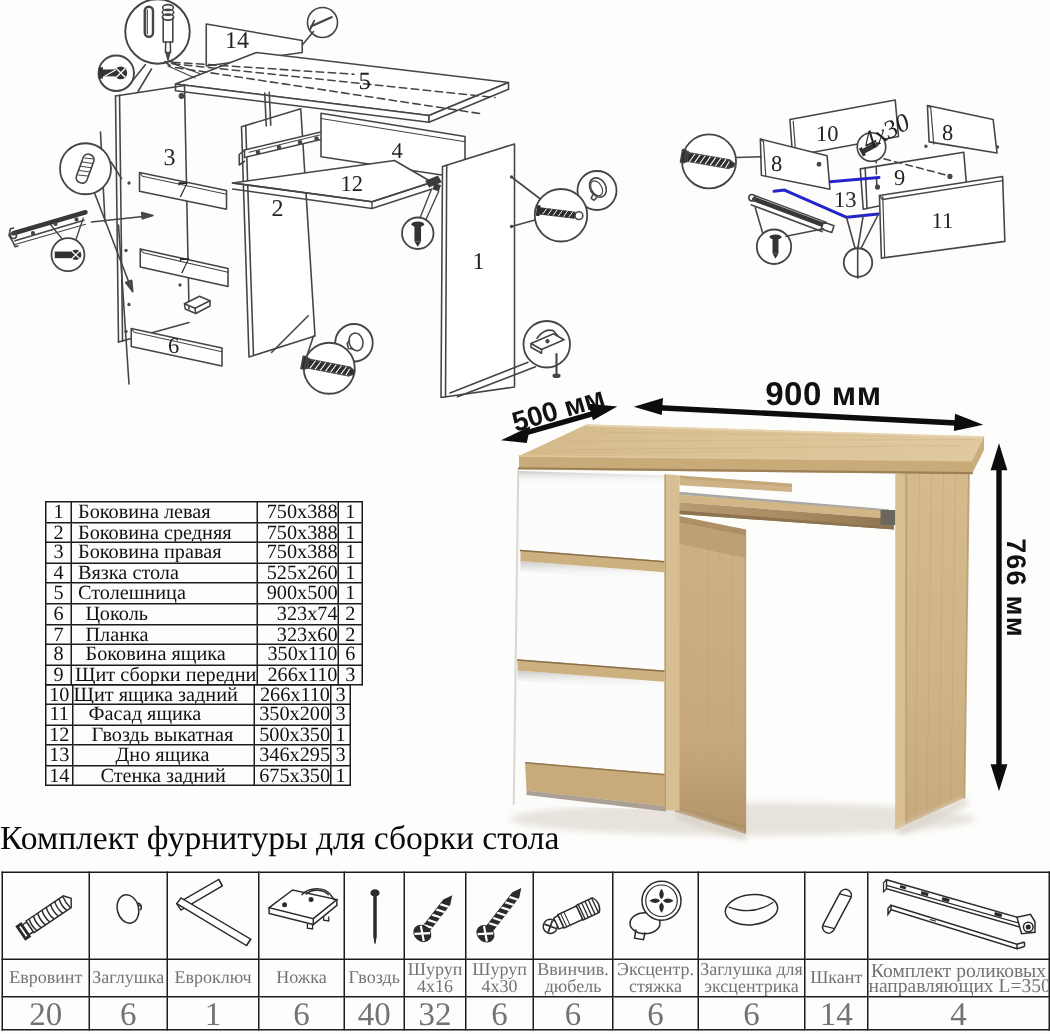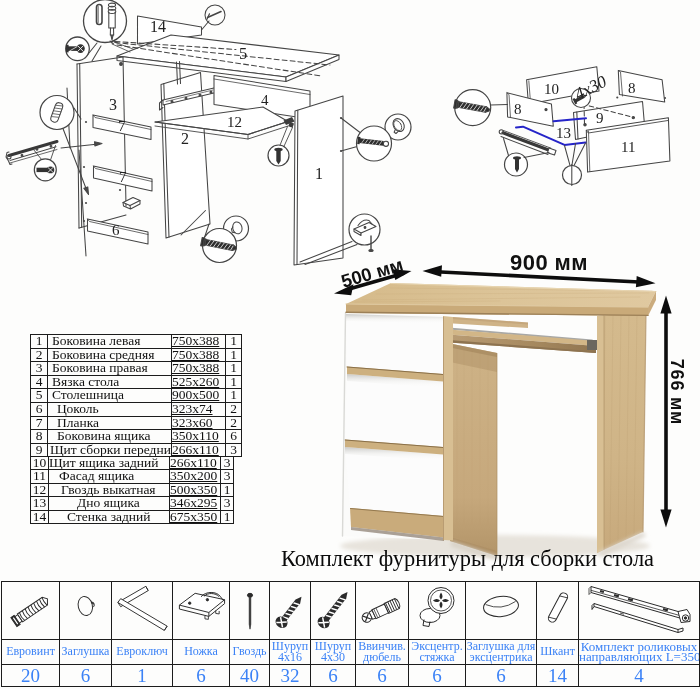--- a/index.html
+++ b/index.html
@@ -3,28 +3,28 @@
 <meta charset="utf-8">
 <style>
   html,body{margin:0;padding:0;}
   body{width:700px;height:689px;position:relative;background:#fdfdfc;font-family:"Liberation Serif",serif;overflow:hidden;}
   .abs{position:absolute;}
   table{border-collapse:collapse;table-layout:fixed;}
   
   .pt{font-size:13.5px;color:#111;}
   .pt td{border:1px solid #1c1c1c;padding:0;height:12.4px;line-height:12.6px;overflow:hidden;white-space:nowrap;}
   .pt .num{text-align:center;}
-  .pt .sz{text-align:left;text-decoration:underline;}
+  .pt .sz{text-align:right;}
   .pt .q{text-align:center;}
   
-  .hw{font-size:12px;color:#3b82f6;}
+  .hw{font-size:12px;color:#737373;}
   .hw td{border:1.5px solid #1c1c1c;padding:0;text-align:center;overflow:hidden;white-space:nowrap;}
   .hw .ic{height:57px;} .hw .ic svg{display:block;margin:0 auto;height:55px;}
   .hw .nm{height:24px;line-height:11.5px;vertical-align:middle;}
-  .hw .qt{height:21px;font-size:19px;line-height:21px;}
+  .hw .qt{height:21px;font-size:22px;line-height:21px;}
   .hdr{font-size:22.4px;color:#0a0a0a;letter-spacing:0px;}
 </style>
 </head>
 <body>
 
 <svg class="abs" style="left:0;top:0" width="700" height="689" viewBox="0 0 700 689" fill="none" stroke-linecap="round" stroke-linejoin="round">
 <defs>
   <linearGradient id="wtop" x1="346" y1="300" x2="656" y2="295" gradientUnits="userSpaceOnUse">
     <stop offset="0" stop-color="#d5ba8a"></stop>
         <stop offset="0.5" stop-color="#dcc498"></stop>
@@ -544,21 +544,21 @@
 <tr>
           <td class="num">14</td>
           <td style="padding-left:18px">Стенка задний</td>
           <td class="sz">675х350</td>
           <td class="q">1</td>
         </tr>
 </tbody>
     </table>
 </div>
 
-<div class="abs hdr" style="left:0;top:546px;width:654px;text-align:right;">Комплект фурнитуры для сборки стола</div>
+<div class="abs hdr" style="left:0;top:546px;width:654px;text-align:left;">Комплект фурнитуры для сборки стола</div>
 
 <div class="abs" style="left:1px;top:581px;">
 <table class="hw" style="width:698px;">
 <colgroup>
 <col style="width:58px">
         <col style="width:52px">
         <col style="width:61px">
         <col style="width:57px">
 <col style="width:40px">
         <col style="width:41px">

